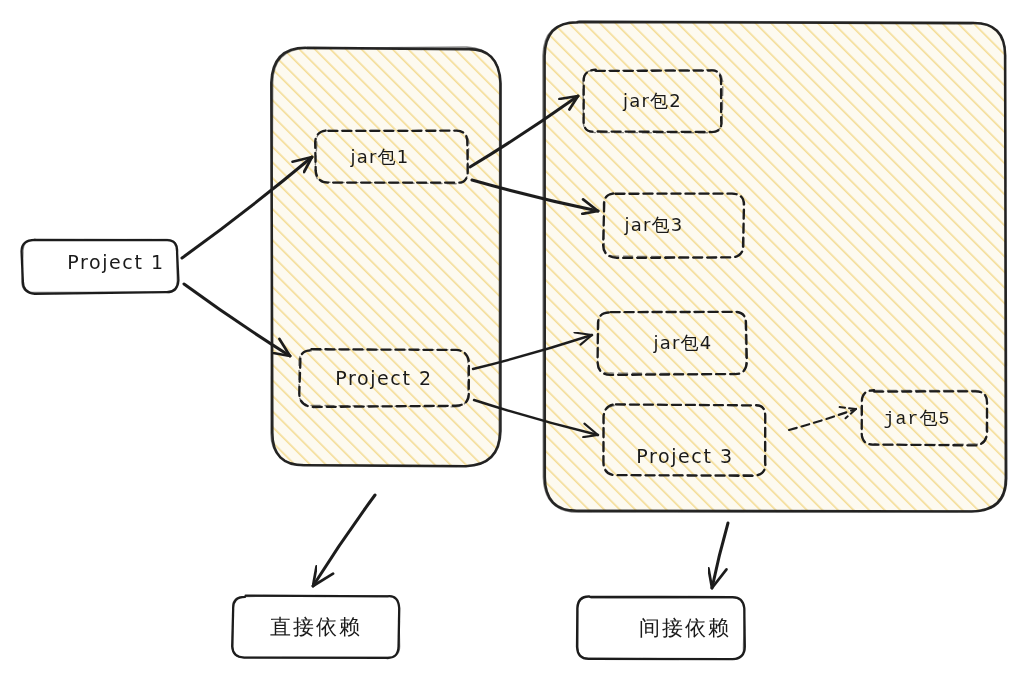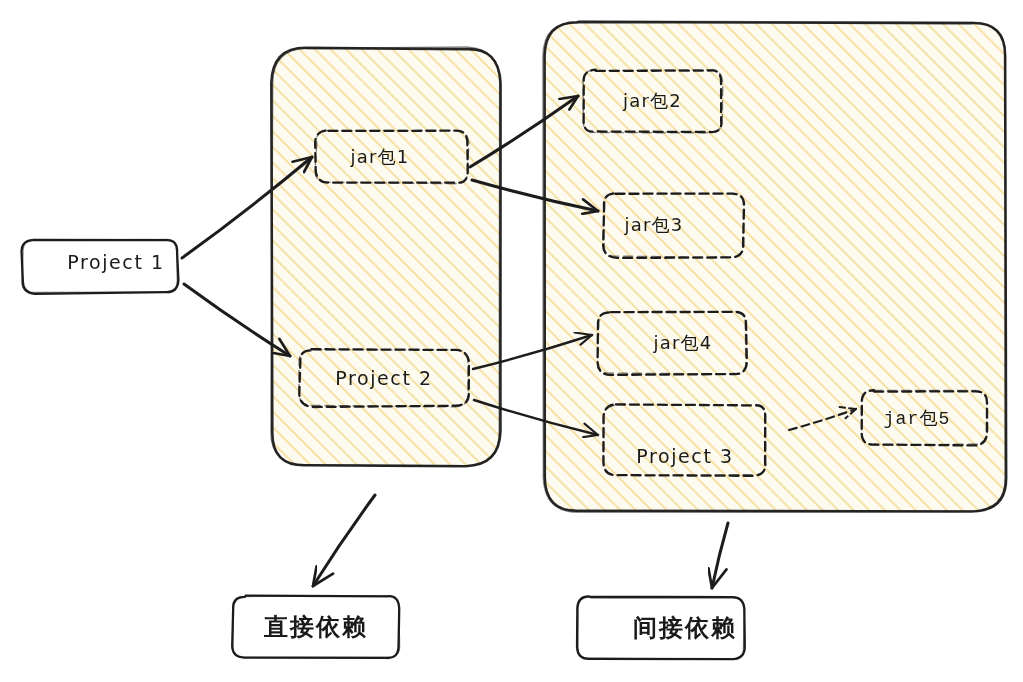--- a/index.html
+++ b/index.html
@@ -37,21 +37,21 @@
     align-items: center;
     justify-content: center;
     color: #1a1a1a;
     font-family: "DejaVu Sans", sans-serif;
     letter-spacing: 0.5px;
     white-space: nowrap;
     pointer-events: none;
   }
   .lbl-latin { font-size: 19px; letter-spacing: 1.6px; }
   .lbl-jar   { font-size: 18px; letter-spacing: 1.2px; border-radius: 25px; }
-  .lbl-cjk   { font-size: 24px; letter-spacing: 2px; font-weight: bold; }
+  .lbl-cjk   { font-size: 21px; letter-spacing: 2px; }
 
   .hit {
     position: absolute;
     cursor: default;
   }
 </style>
 </head>
 <body>
 
 <div id="stage">

